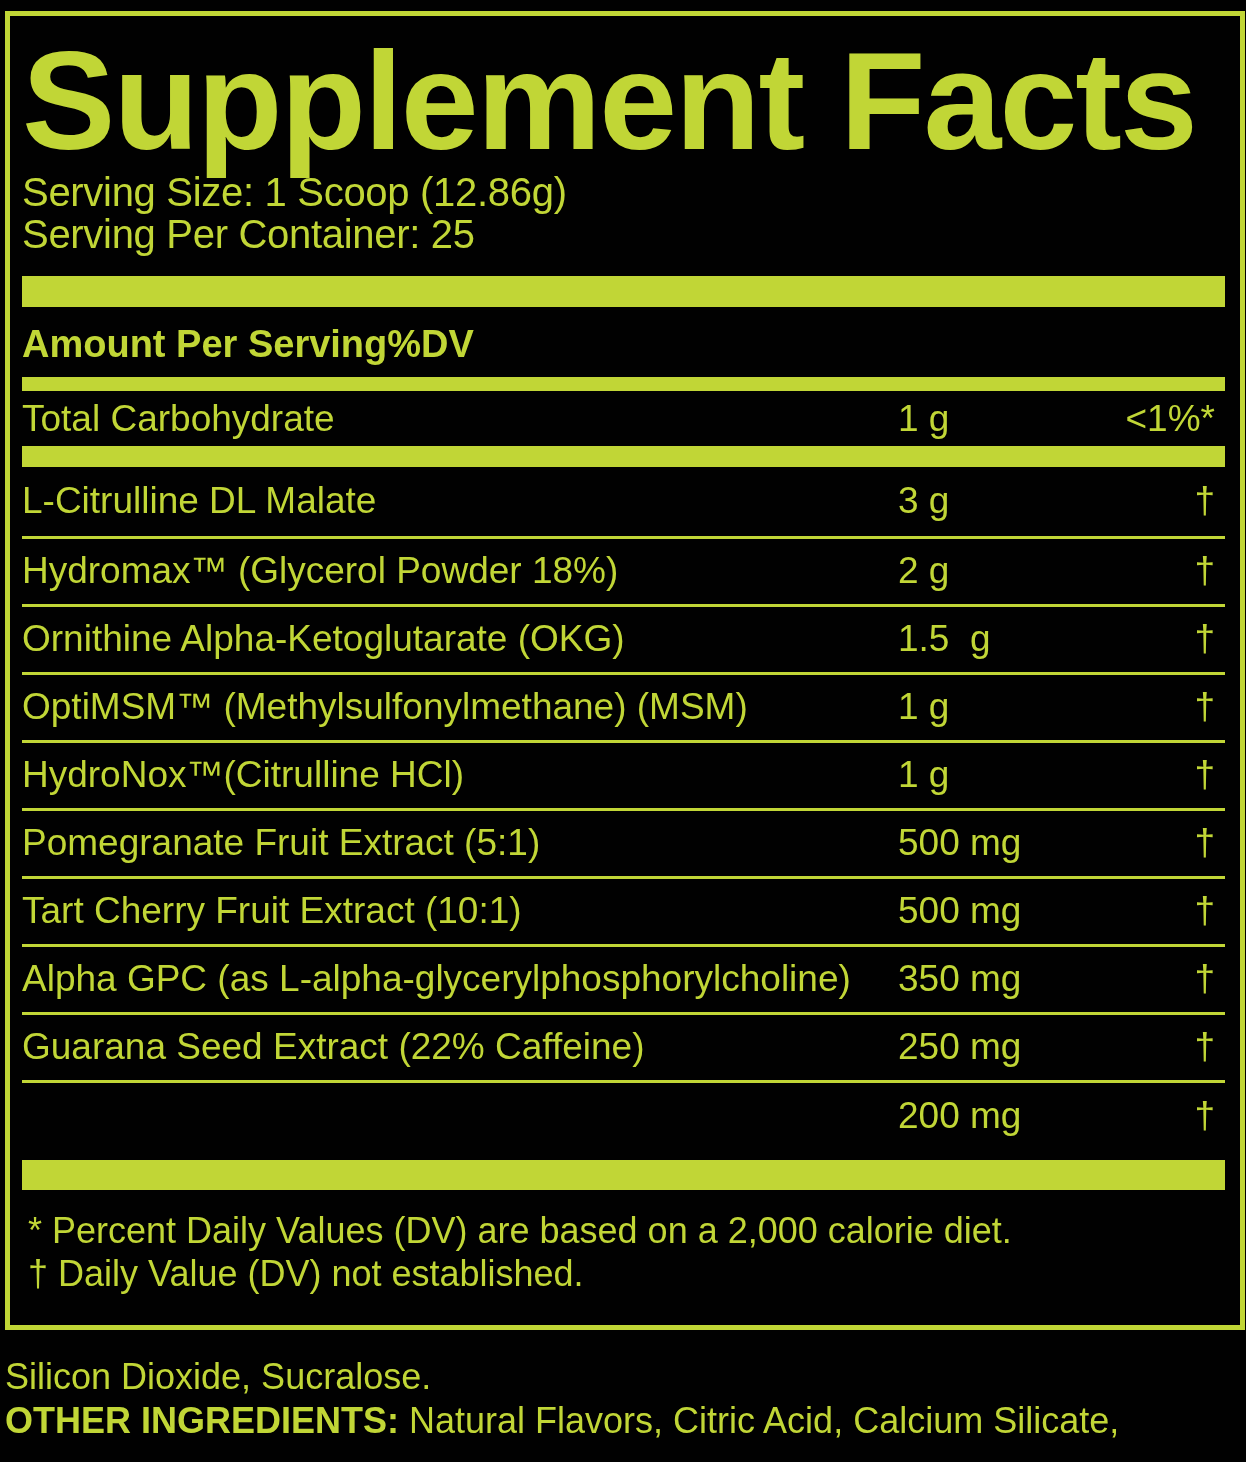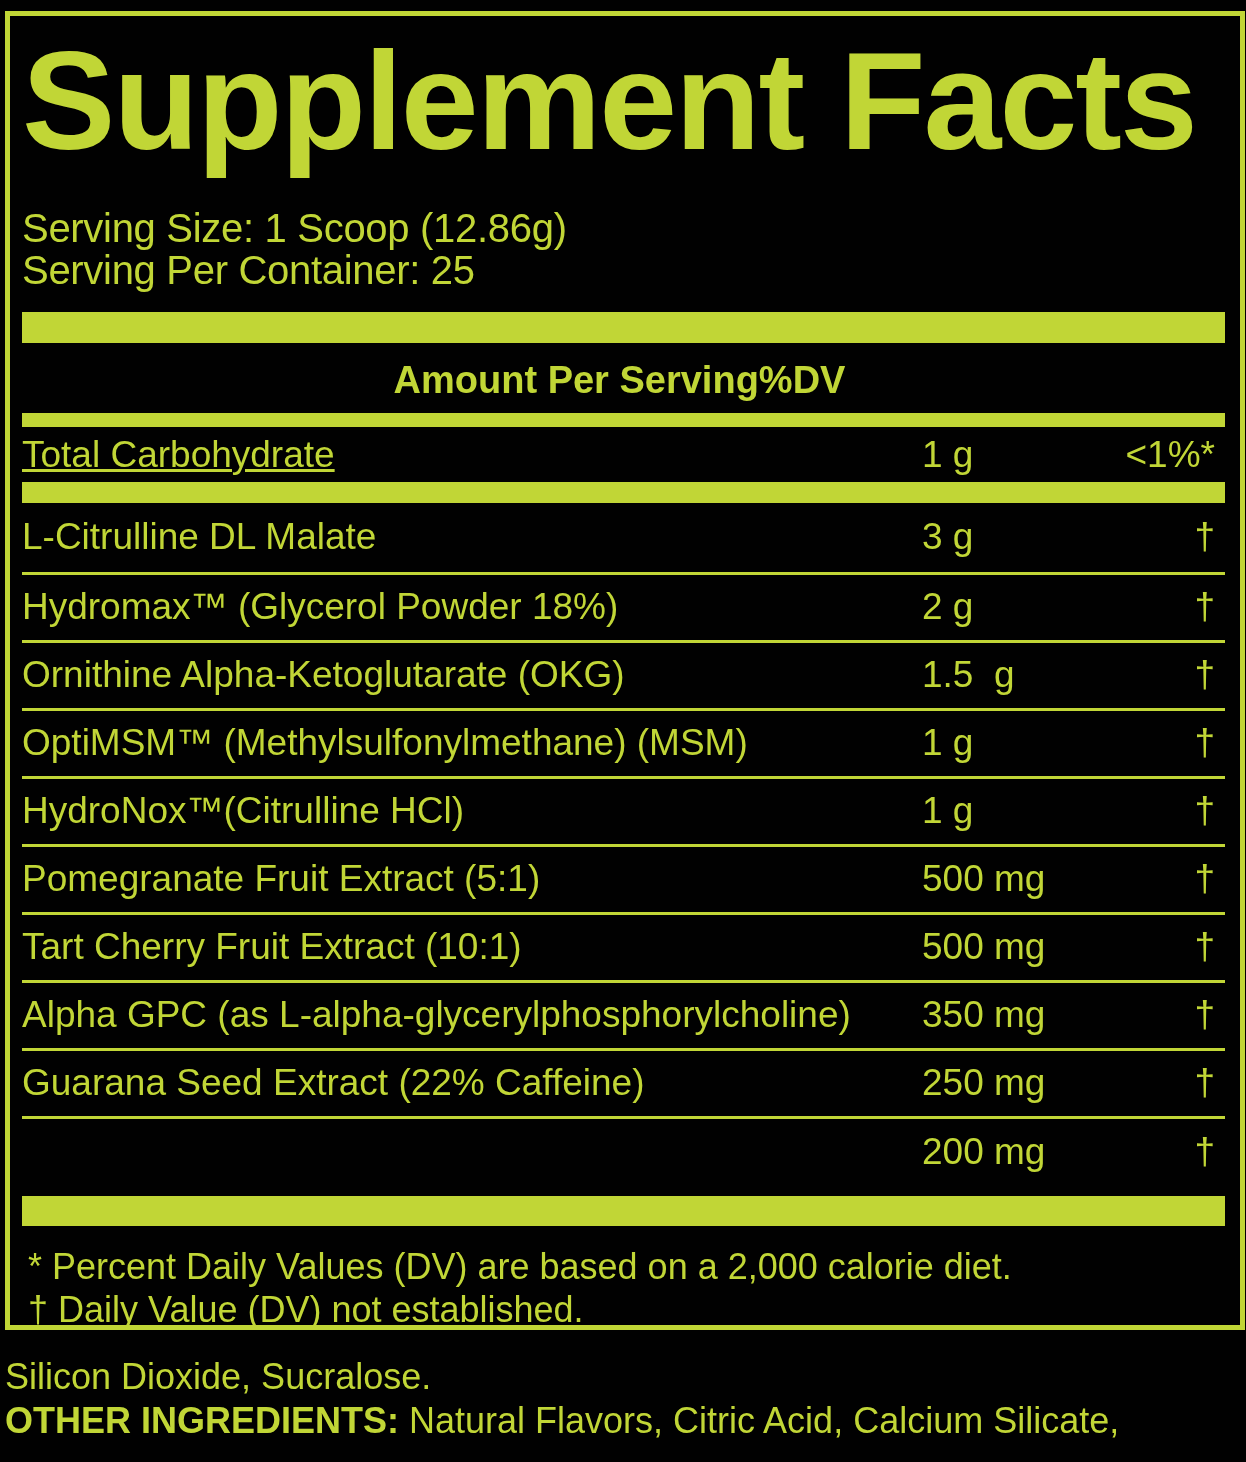--- a/index.html
+++ b/index.html
@@ -31,69 +31,66 @@
   }
   .title{
     font-size:140px;
     line-height:140px;
     font-weight:700;
     letter-spacing:-2px;
     margin-top:15px;
     white-space:nowrap;
   }
   .serving{
-    margin-top:36px;
     font-size:40px;
     line-height:42px;
     letter-spacing:-0.3px;
   }
   .bar{
     width:100%;
     background:var(--accent);
   }
   .bar-lg{height:31px;margin-top:21px;}
   .bar-sm{height:14px;margin-top:10px;}
   .bar-md{height:21px;margin-top:4px;}
   .bar-xl{height:30px;margin-top:10px;}
   .header-row{
     margin-top:14px;
     height:46px;
     display:flex;
-    justify-content:center;
+    justify-content:flex-start;
     align-items:center;
     font-size:38px;
     font-weight:700;
     padding-right:8px;
   }
   .row{
     position:relative;
     display:flex;
     align-items:center;
     font-size:37px;
     line-height:1.15;
   }
   .row .name{flex:none;}
   .row .amount{
     position:absolute;
     left:876px;
     top:0;height:100%;
     display:flex;align-items:center;
     white-space:pre;
-    margin-left:24px;
   }
   .row .dv{
     position:absolute;
     right:10px;
     top:0;height:100%;
     display:flex;align-items:center;
   }
   .carb-row{
     margin-top:5px;
     height:46px;
-    text-decoration:underline;
   }
   .rows .row{
     height:68px;
     border-bottom:3px solid var(--accent);
   }
   .rows .row:first-child{height:72px;}
   .rows .row:last-child{height:67px;border-bottom:none;}
   .footnotes{
     margin:19px 0 0 6px;
     font-size:36px;

